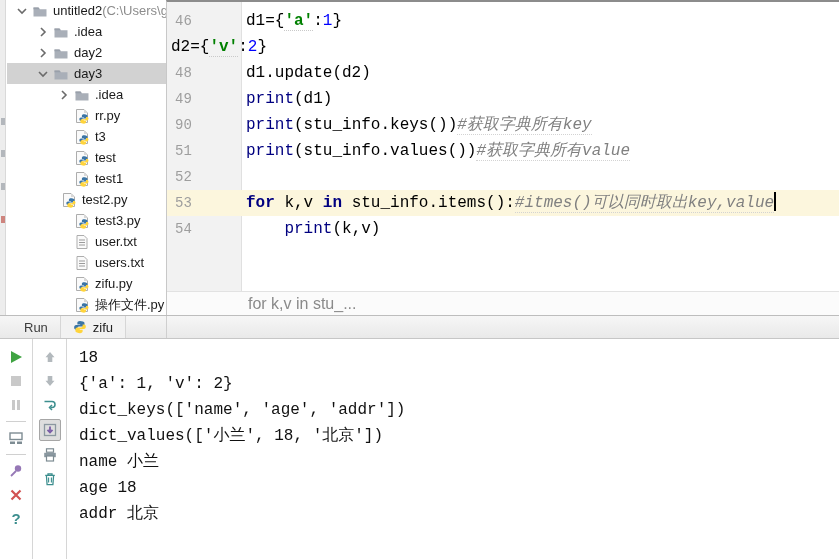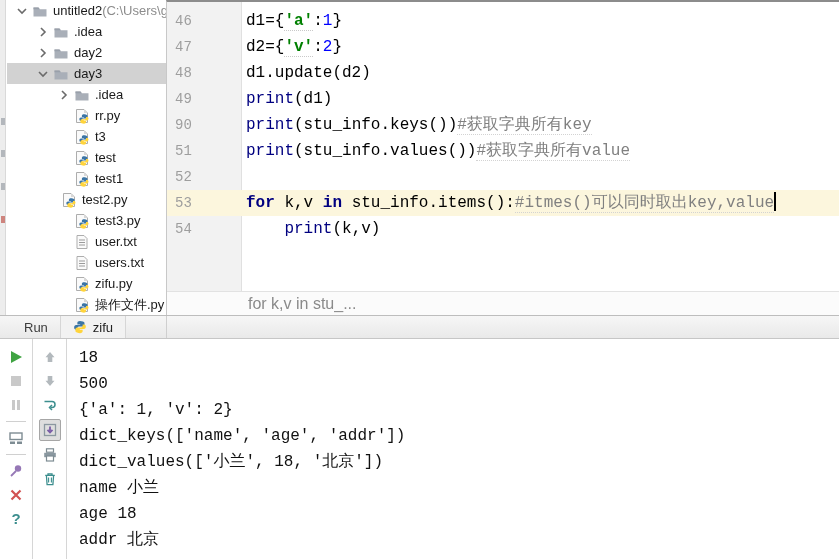--- a/index.html
+++ b/index.html
@@ -43,21 +43,21 @@
   }
   .code-row { display:flex; height:26px; line-height:26px; }
   .code-row.hl { background:var(--c-line_highlight,#fcf6dd); }
   .gutter-cell { width:75px; flex:0 0 75px; padding-left:8px; color:var(--c-gutter_text,#9e9e9e); font-size:14px; }
   .code-cell { padding-left:4px; white-space:pre; }
   .tok-p  { color:#000; }
   .tok-kw { color:var(--c-keyword,#000080); font-weight:bold; }
   .tok-fn { color:var(--c-keyword,#000080); }
   .tok-str{ color:var(--c-string,#008000); font-weight:bold; border-bottom:1px dotted #c9c9c9; }
   .tok-num{ color:var(--c-number,#0000ff); }
-  .tok-com{ color:var(--c-comment,#808080); border-bottom:1px dotted #d3d3d3;margin-top:8px; }
+  .tok-com{ color:var(--c-comment,#808080); font-style:italic; border-bottom:1px dotted #d3d3d3;margin-top:8px; }
   .caret { display:inline-block; width:2px; height:19px; background:#000; vertical-align:-4px; }
   #breadcrumb-bar {
     position:absolute; left:0; bottom:0; height:24px; right:0;
     background:#fbfbfb; border-top:1px solid #e2e2e2;
     display:flex; align-items:center; padding-left:81px;
     color:#8a8a8a; font-size:16px;
   }
 
   
   #run-pane {
@@ -308,21 +308,20 @@
       </div>
     </div>
 
   <div id="editor-pane">
     <div id="code-area">
         <div class="code-row">
           <span class="gutter-cell">46</span>
           <span class="code-cell"><span class="tok-p">d1={</span><span class="tok-str">'a'</span><span class="tok-p">:</span><span class="tok-num">1</span><span class="tok-p">}</span></span>
         </div>
         <div class="code-row">
-          <span class="gutter-cell">47</span>
           <span class="code-cell"><span class="tok-p">d2={</span><span class="tok-str">'v'</span><span class="tok-p">:</span><span class="tok-num">2</span><span class="tok-p">}</span></span>
         </div>
         <div class="code-row">
           <span class="gutter-cell">48</span>
           <span class="code-cell"><span class="tok-p">d1.update(d2)</span></span>
         </div>
         <div class="code-row">
           <span class="gutter-cell">49</span>
           <span class="code-cell"><span class="tok-fn">print</span><span class="tok-p">(d1)</span></span>
         </div>
@@ -469,21 +468,20 @@
             <span>
               <svg width="16" height="16" viewBox="0 0 16 16">
                 <path d="M3.2 4.3h9.6M6 4.3V2.8h4v1.5M4.4 4.3l.7 9.4h5.8l.7-9.4" fill="none" stroke="#3c8e8e" stroke-width="1.3"></path>
                 <path d="M6.6 6.4v5.2M9.4 6.4v5.2" stroke="#3c8e8e" stroke-width="1.1"></path>
               </svg>
             </span>
           </div>
         </div>
       <div id="run-output">
           <div class="out-line">18</div>
-          <div class="out-line">500</div>
           <div class="out-line">{'a': 1, 'v': 2}</div>
           <div class="out-line">dict_keys(['name', 'age', 'addr'])</div>
           <div class="out-line">dict_values(['小兰', 18, '北京'])</div>
           <div class="out-line">name 小兰</div>
           <div class="out-line">age 18</div>
           <div class="out-line">addr 北京</div>
         </div>
     </div>
   </div>
 

